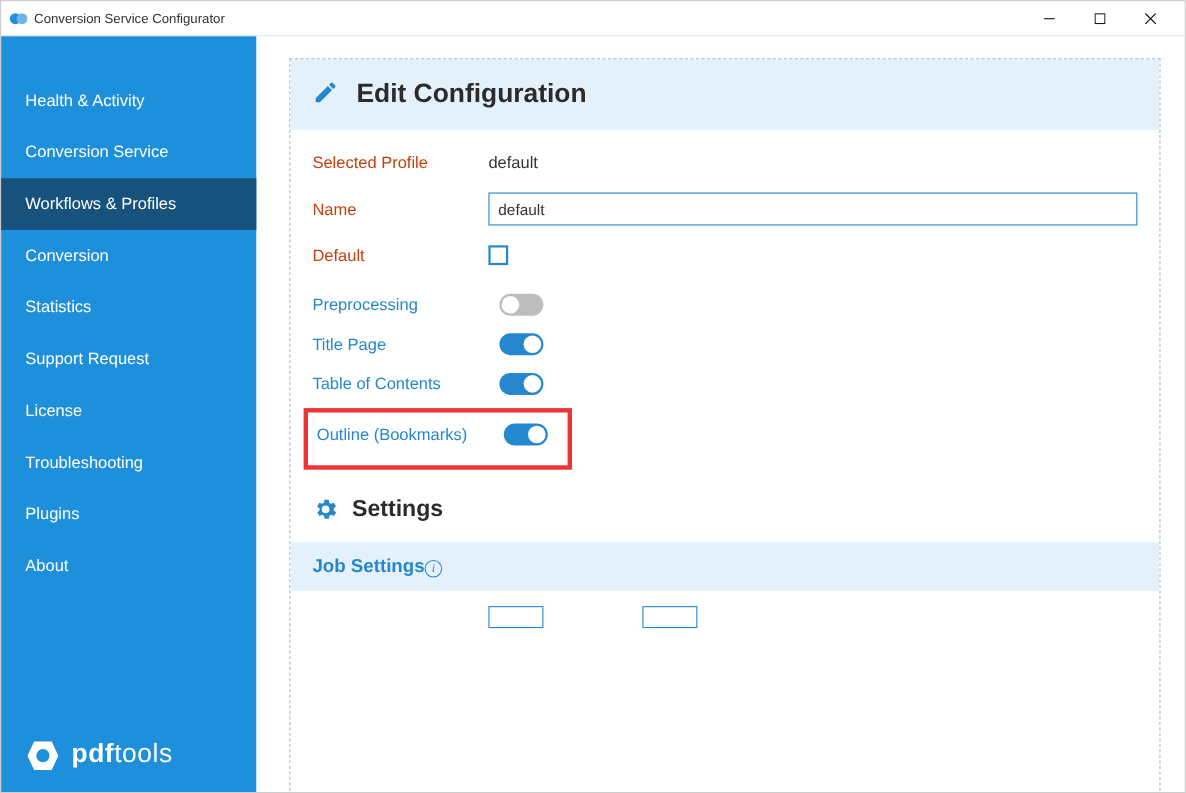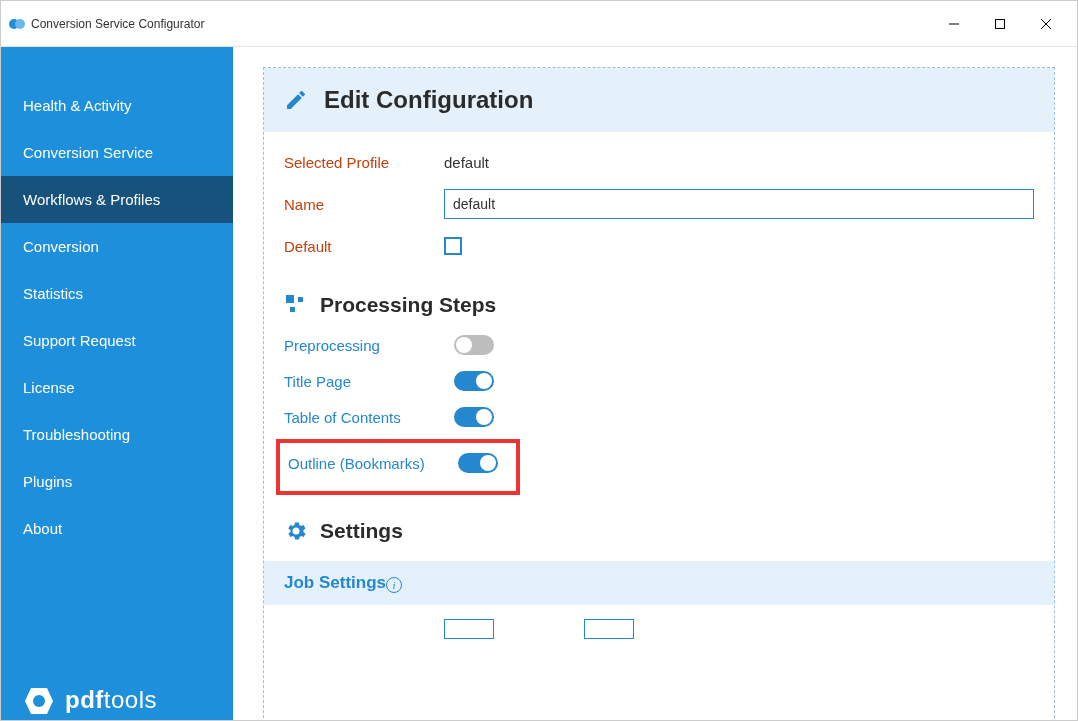--- a/index.html
+++ b/index.html
@@ -5,21 +5,21 @@
   * { box-sizing: border-box; margin: 0; padding: 0; }
   body {
     font-family: "Segoe UI", Arial, sans-serif;
     background: #fff;
     width: 1078px;
     height: 721px;
     overflow: hidden;
     border: 1px solid #ccc;
   }
   .titlebar {
-    height: 46px;
+    height: 32px;
     display: flex;
     align-items: center;
     padding: 0 8px;
     border-bottom: 1px solid #e5e5e5;
     font-size: 12px;
     color: #333;
   }
   .titlebar .app-icon {
     width: 16px; height: 16px; margin-right: 6px;
     display: inline-flex;
@@ -79,21 +79,21 @@
     border: 1px dashed #9fbedc;
     overflow-y: scroll;
     position: relative;
   }
   .scroll-inner { padding: 0 0 20px 0; }
 
   .panel-header {
     background: #e4f1fa;
     padding: 18px 20px;
     display: flex;
-    align-items: center;
+    align-items: flex-start;
     gap: 16px;
   }
   .panel-header h1 {
     font-size: 24px;
     font-weight: 700;
     color: #2b2b2b;
   }
   .panel-header svg { width: 24px; height: 24px; fill: #2587ce; }
 
   .form-block { padding: 22px 20px 0; }
@@ -305,28 +305,20 @@
           <div class="form-row">
             <span class="label">Name</span>
             <input class="text-input" type="text" value="default" style="">
           </div>
           <div class="form-row">
             <span class="label">Default</span>
             <div class="checkbox"></div>
           </div>
         </div>
 
-        <div class="section-header">
-          <svg viewBox="0 0 24 24">
-              <rect x="2" y="2" width="8" height="8"></rect>
-              <rect x="14" y="4" width="5" height="5"></rect>
-              <rect x="6" y="14" width="5" height="5"></rect>
-            </svg>
-          <h2>Processing Steps</h2>
-        </div>
 
         <div class="toggle-row">
           <span class="label">Preprocessing</span>
           <div class="toggle off">
               <div class="knob"></div>
             </div>
         </div>
         <div class="toggle-row">
           <span class="label">Title Page</span>
           <div class="toggle on">

